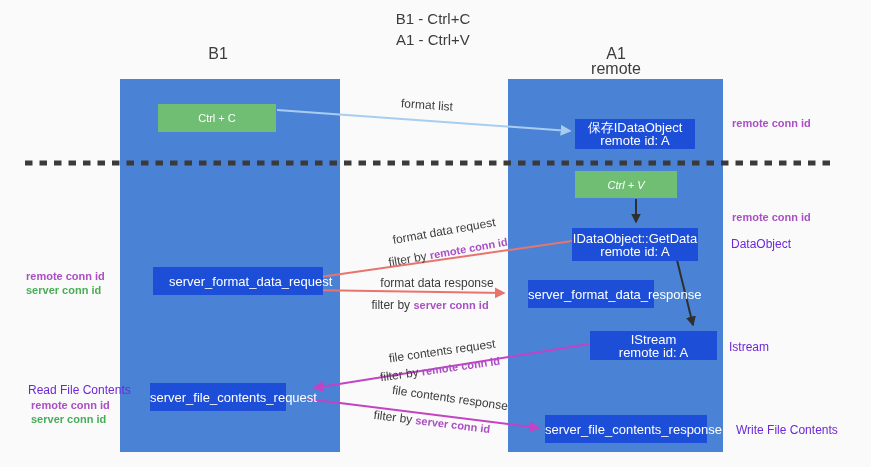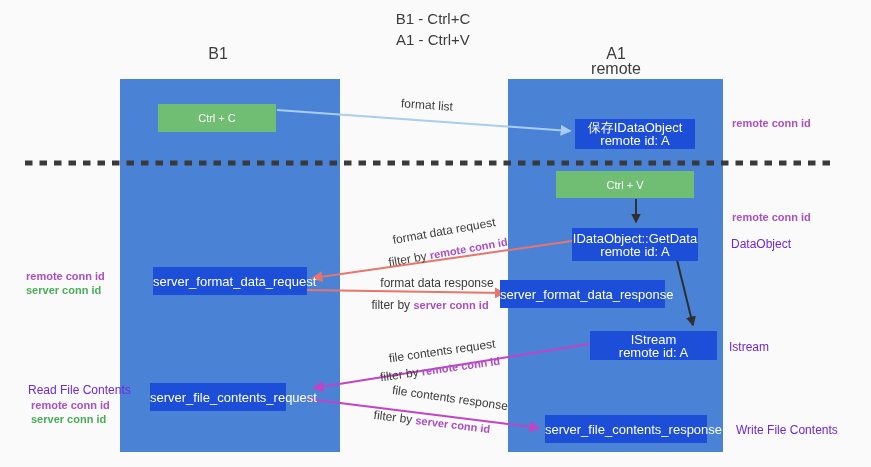--- a/index.html
+++ b/index.html
@@ -116,39 +116,39 @@
     <line x1="572" y1="241" x2="313" y2="278" stroke="#E8756D" stroke-width="2" marker-end="url(#m-salmon)"></line>
     <line x1="307" y1="290" x2="504" y2="293" stroke="#E8756D" stroke-width="2" marker-end="url(#m-salmon)"></line>
 
     <line x1="590" y1="344" x2="314" y2="388" stroke="#C243C3" stroke-width="2" marker-end="url(#m-magenta)"></line>
     <line x1="308" y1="399" x2="539" y2="428" stroke="#C243C3" stroke-width="2" marker-end="url(#m-magenta)"></line>
   </svg>
 
   <div class="gbox" style="left:158px;top:95px;width:118px;height:28px;margin-top:9px;">
     <div>Ctrl + C</div>
   </div>
-  <div class="gbox" style="left:556px;top:171px;width:138px;height:27px;">
+  <div class="gbox" style="left:575px;top:171px;width:102px;height:27px;font-style:italic;">
     <div>Ctrl + V</div>
   </div>
 
   <div class="obox" style="left:575px;top:119px;width:120px;height:30px;">
     <div>保存IDataObject</div>
     <div>remote id: A</div>
   </div>
 
   <div class="obox" style="left:572px;top:228px;width:126px;height:33px;">
     <div>IDataObject::GetData</div>
     <div>remote id: A</div>
   </div>
 
-  <div class="obox" style="left:153px;top:267px;width:154px;height:28px;">
+  <div class="obox" style="left:153px;top:267px;width:154px;height:28px;padding-left:16px;">
     <div>server_format_data_request</div>
   </div>
 
-  <div class="obox" style="left:500px;top:280px;width:165px;height:28px;">
+  <div class="obox" style="left:528px;top:280px;width:126px;height:28px;">
     <div>server_format_data_response</div>
   </div>
 
   <div class="obox" style="left:590px;top:331px;width:127px;height:29px;">
     <div>IStream</div>
     <div>remote id: A</div>
   </div>
 
   <div class="obox" style="left:150px;top:383px;width:136px;height:28px;">
     <div>server_file_contents_request</div>

